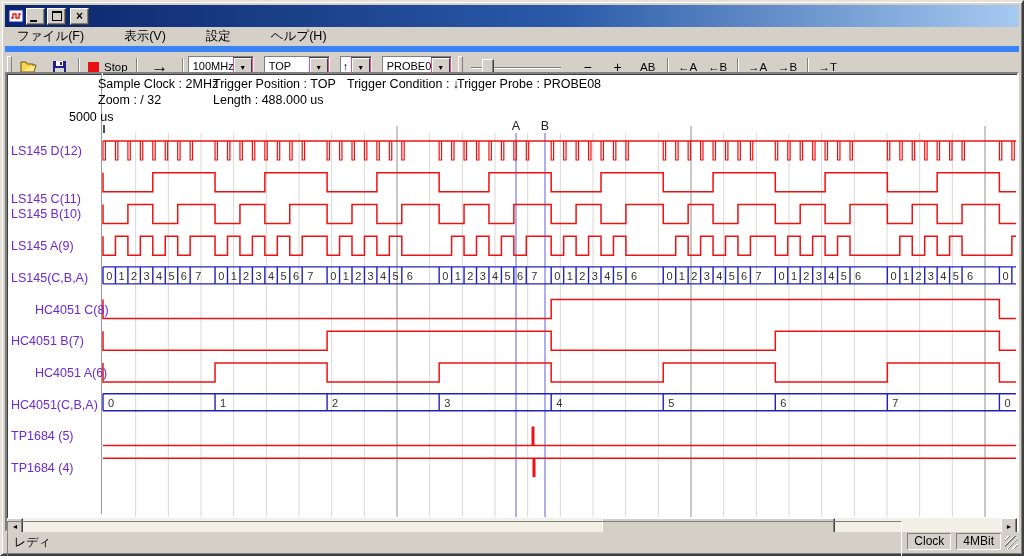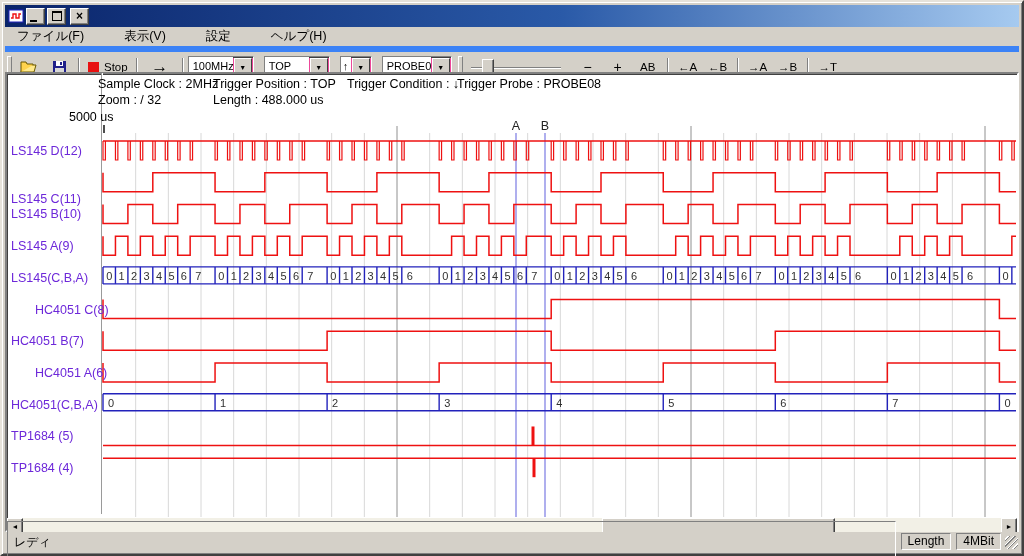--- a/index.html
+++ b/index.html
@@ -174,21 +174,21 @@
   <div class="client"></div>
 
   <div class="hscroll">
     <span class="scroll-btn" style="left:0;">◄</span>
     <span class="scroll-thumb"></span>
     <span class="scroll-btn" style="right:0;">►</span>
   </div>
 
   <div class="statusbar">
     <span class="status-ready">レディ</span>
-    <span class="status-panel">Length</span>
+    <span class="status-panel">Clock</span>
     <span class="status-panel">4MBit</span>
     <span class="resize-grip"></span>
   </div>
 </div>
 
 <div id="overlay">
   <svg id="wave-svg" width="1024" height="556">
       <g>
         <line x1="135.6667" y1="133" x2="135.6667" y2="517" stroke="#d8d8d8" stroke-width="1"></line>
         <line x1="168.33339999999998" y1="133" x2="168.33339999999998" y2="517" stroke="#d8d8d8" stroke-width="1"></line>

